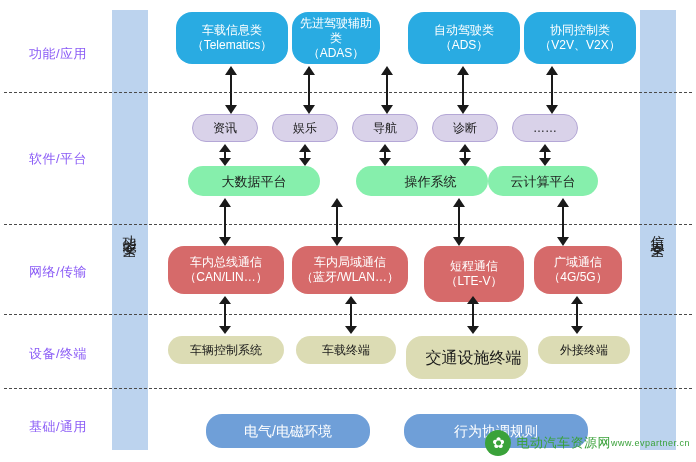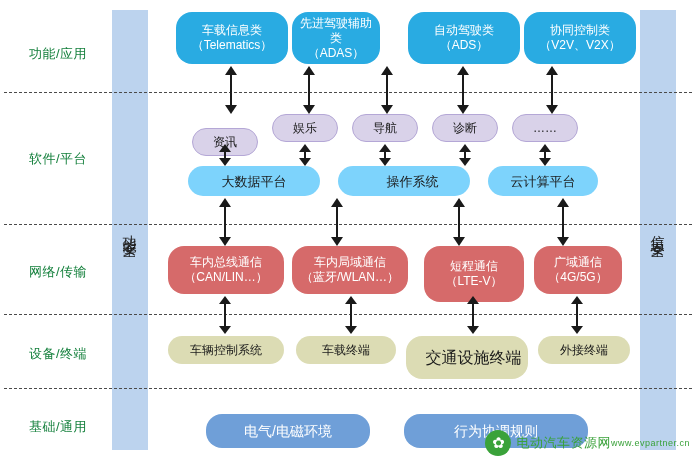--- a/index.html
+++ b/index.html
@@ -25,21 +25,21 @@
   }
   .pillar span{writing-mode:vertical-rl;text-orientation:upright;letter-spacing:3px;}
   #pillar-left{left:112px;top:10px;width:36px;height:440px;}
   #pillar-right{left:640px;top:10px;width:36px;height:440px;}
 
   
   .rowlabel{
     position:absolute;
     left:6px;width:104px;
     text-align:center;
-    font-size:13px;color:#15803d;
+    font-size:13px;color:#8b5cf6;
     letter-spacing:0.5px;
   }
 
   
   .sep{
     position:absolute;
     left:4px;width:688px;height:0;
     border-top:1px dashed #4a4a4a;
   }
 
@@ -54,21 +54,21 @@
     line-height:15px;
     color:#1a1a1a;
     box-sizing:border-box;
     padding:2px 3px;
   }
   .box .l1{display:block;}
   .box .l2{display:block;}
 
   .blue{background:#29abe2;color:#ffffff;font-size:12px;}
   .purple{background:#d9d2e9;border:1px solid #b4a7d6;}
-  .gray{background:#7dd3fc;}
+  .gray{background:#86efac;}
   .red{background:#d66a6a;color:#ffffff;}
   .olive{background:#dcdcb4;}
   .steelblue{background:#6f9fd8;color:#ffffff;font-size:14px;}
 
   
   .arrow{position:absolute;}
   .arrow svg{display:block;}
 
   
   #watermark{
@@ -154,21 +154,21 @@
       </svg>
   </div>
   <div class="arrow" style="left:545px;top:66px;">
     <svg width="14" height="48">
         <polygon points="7,0 1,9 13,9" fill="#1a1a1a"></polygon>
         <rect x="6" y="8" width="2" height="32" fill="#1a1a1a"></rect>
         <polygon points="7,48 1,39 13,39" fill="#1a1a1a"></polygon>
       </svg>
   </div>
 
-  <div class="box purple" style="left:192px;top:128px;width:66px;height:28px;">
+  <div class="box purple" style="left:192px;top:114px;width:66px;height:28px;">
     <span class="l1">资讯</span>
   </div>
   <div class="box purple" style="left:272px;top:114px;width:66px;height:28px;">
     <span class="l1">娱乐</span>
   </div>
   <div class="box purple" style="left:352px;top:114px;width:66px;height:28px;">
     <span class="l1">导航</span>
   </div>
   <div class="box purple" style="left:432px;top:114px;width:66px;height:28px;">
     <span class="l1">诊断</span>
@@ -209,21 +209,21 @@
     <svg width="14" height="22">
         <polygon points="7,0 1,8 13,8" fill="#1a1a1a"></polygon>
         <rect x="6" y="7" width="2" height="8" fill="#1a1a1a"></rect>
         <polygon points="7,22 1,14 13,14" fill="#1a1a1a"></polygon>
       </svg>
   </div>
 
   <div class="box gray" style="left:188px;top:166px;width:132px;height:30px;font-size:13px;">
     <span class="l1">大数据平台</span>
   </div>
-  <div class="box gray" style="left:338px;top:166px;width:132px;height:30px;font-size:13px;padding-left:20px;">
+  <div class="box gray" style="left:356px;top:166px;width:132px;height:30px;font-size:13px;padding-left:20px;">
     <span class="l1">操作系统</span>
   </div>
   <div class="box gray" style="left:488px;top:166px;width:110px;height:30px;font-size:13px;">
     <span class="l1">云计算平台</span>
   </div>
 
   <div class="arrow" style="left:218px;top:198px;">
     <svg width="14" height="48">
         <polygon points="7,0 1,9 13,9" fill="#1a1a1a"></polygon>
         <rect x="6" y="8" width="2" height="32" fill="#1a1a1a"></rect>

